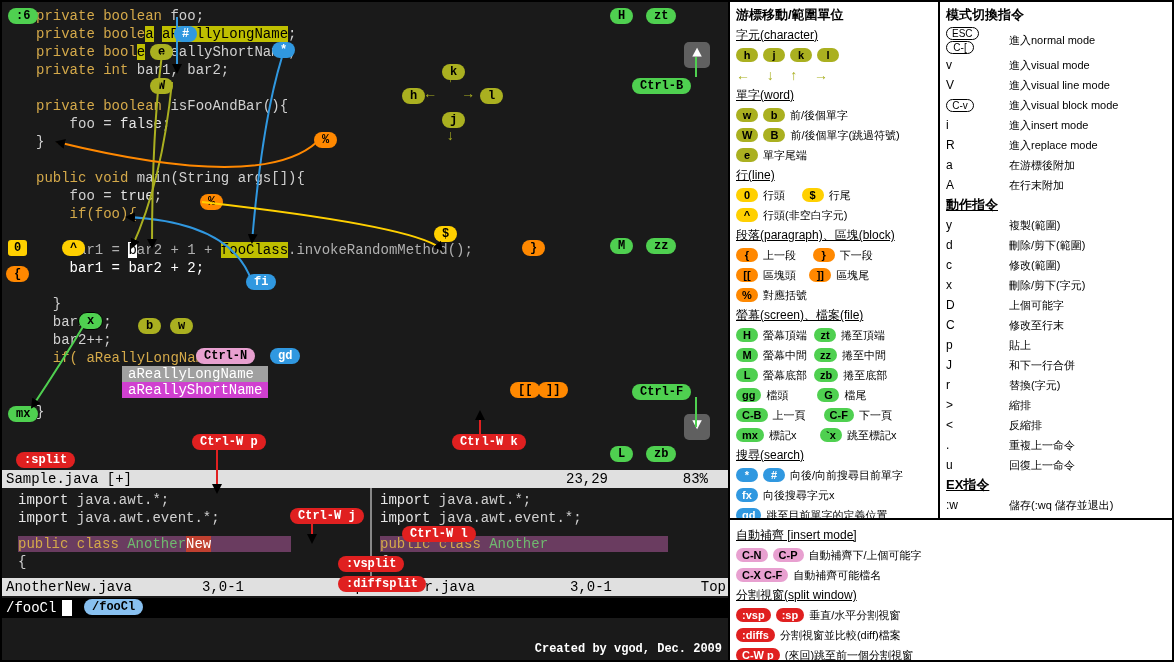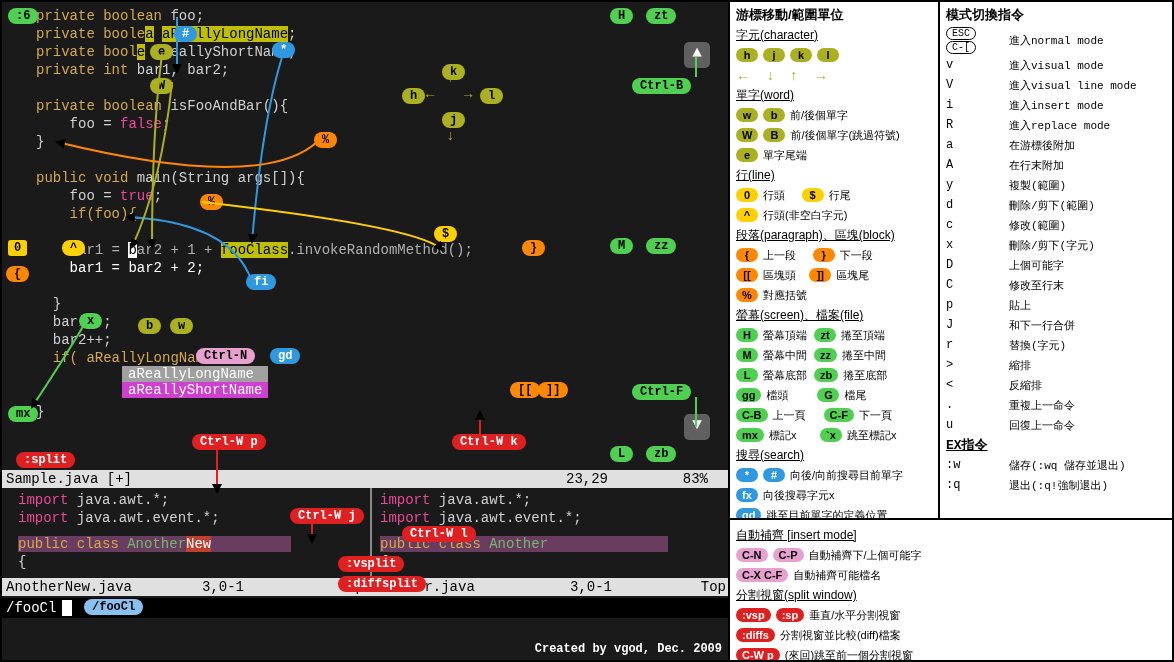--- a/index.html
+++ b/index.html
@@ -3,21 +3,21 @@
 <meta charset="utf-8">
 <style>
 * { margin: 0; padding: 0; box-sizing: border-box; }
 body { font-family: Arial, "Microsoft JhengHei", sans-serif; font-size: 12px; width: 1174px; height: 662px; background: #fff; overflow: hidden; }
 .root { display: flex; width: 100%; height: 100%; }
 .left-panel { width: 730px; border: 2px solid #000; display: flex; flex-direction: column; }
 .title { font-size: 22px; font-weight: bold; padding: 6px 10px 4px; background: #fff; }
 .editor { flex: 1; background: #1a1a1a; position: relative; font-family: "Courier New", monospace; font-size: 14px; color: #d0d0d0; overflow: hidden; }
 .code-line { position: absolute; white-space: pre; }
 .kw-gold { color: #d4a94a; }
-.kw-red { color: #ec4899; }
+.kw-red { color: #e5e5e5; }
 .kw-gray { color: #b0b0b0; }
 .kw-green { color: #6fb96f; }
 .hl-yellow { background: #bfbf00; color: #000; }
 .tag { position: absolute; border-radius: 10px; padding: 1px 8px; font-weight: bold; font-size: 12px; white-space: nowrap; }
 .tag.sq { border-radius: 3px; padding: 1px 6px; }
 .green-tag { background: #4fd050; color: #000; }
 .olive-tag { background: #aab020; color: #000; }
 .yellow-tag { background: #ffd000; color: #000; }
 .orange-tag { background: #ff8800; color: #000; }
 .red-tag { background: #e02020; color: #fff; }
@@ -27,21 +27,21 @@
 .status-light { position: absolute; background: #e0e0e0; color: #000; width: 100%; height: 18px; line-height: 18px; }
 .autocomplete { position: absolute; background: #d040d0; color: #fff; }
 .autocomplete div { padding: 0 6px; }
 .autocomplete .sel { background: #a0a0a0; }
 .scroll-indicator { position: absolute; width: 26px; height: 26px; background: #606060; border-radius: 5px; color: #fff; font-size: 16px; text-align: center; line-height: 22px; }
 
 .right-panels { flex: 1; display: flex; flex-direction: column; }
 .panel-row { display: flex; flex: 1; overflow: hidden; }
 .panel { border: 2px solid #000; border-left: none; padding: 4px 6px; font-size: 12px; overflow: hidden; }
 .p-mid { width: 210px; }
-.p-right { flex: 1; font-family: Liberation Mono, monospace; }
+.p-right { flex: 1; }
 .panel h4 { font-size: 13px; text-align: left; margin-bottom: 2px; font-weight: bold; }
 .sub { text-decoration: underline; margin-top: 3px; font-size: 12px; }
 .row { display: flex; align-items: center; margin: 2px 0; gap: 5px; font-size: 12px; min-height: 18px; }
 .key { display: inline-block; min-width: 22px; text-align: center; border-radius: 9px; padding: 1px 6px; font-size: 11px; font-weight: bold; }
 .key.wide { min-width: 36px; }
 .arrow { font-size: 14px; }
 .outline-key { border: 1px solid #000; border-radius: 9px; padding: 0 5px; font-size: 10px; display: inline-block; min-width: 28px; text-align: center; }
 .desc { font-size: 11px; }
 .credit { position: absolute; right: 6px; bottom: 4px; color: #fff; font-weight: bold; font-size: 12px; }
 .cmd-line { position: absolute; bottom: 0; left: 0; width: 100%; height: 20px; background: #000; }
@@ -297,36 +297,41 @@
             </div>
             <div class="row">
               <span style="width:58px"><span style="width:20px;display:inline-block">v</span></span>
               <span class="desc">進入visual mode</span>
             </div>
             <div class="row">
               <span style="width:58px"><span style="width:20px;display:inline-block">V</span></span>
               <span class="desc">進入visual line mode</span>
             </div>
             <div class="row">
+              <span style="width:58px"><span class="outline-key">C-v</span></span>
+              <span class="desc">進入visual block mode</span>
+            </div>
+            <div class="row">
               <span style="width:58px"><span style="width:20px;display:inline-block">i</span></span>
               <span class="desc">進入insert mode</span>
             </div>
             <div class="row">
               <span style="width:58px"><span style="width:20px;display:inline-block">R</span></span>
               <span class="desc">進入replace mode</span>
             </div>
             <div class="row">
               <span style="width:58px"><span style="width:20px;display:inline-block">a</span></span>
               <span class="desc">在游標後附加</span>
             </div>
             <div class="row">
               <span style="width:58px"><span style="width:20px;display:inline-block">A</span></span>
               <span class="desc">在行末附加</span>
             </div>
           </div>
+        <h4 style="text-decoration:underline;margin-top:2px">動作指令</h4>
         <div id="action-rows">
             <div class="row">
               <span style="width:58px">y</span>
               <span class="desc">複製(範圍)</span>
             </div>
             <div class="row">
               <span style="width:58px">d</span>
               <span class="desc">刪除/剪下(範圍)</span>
             </div>
             <div class="row">

